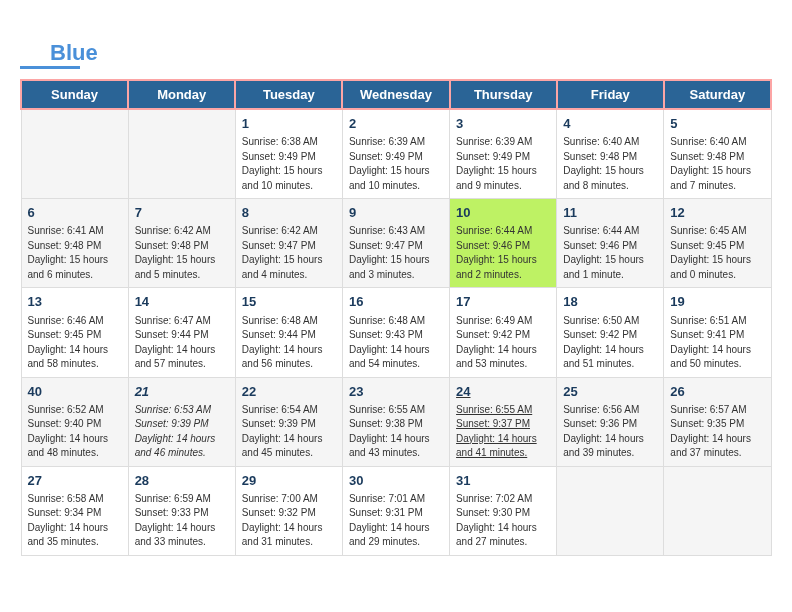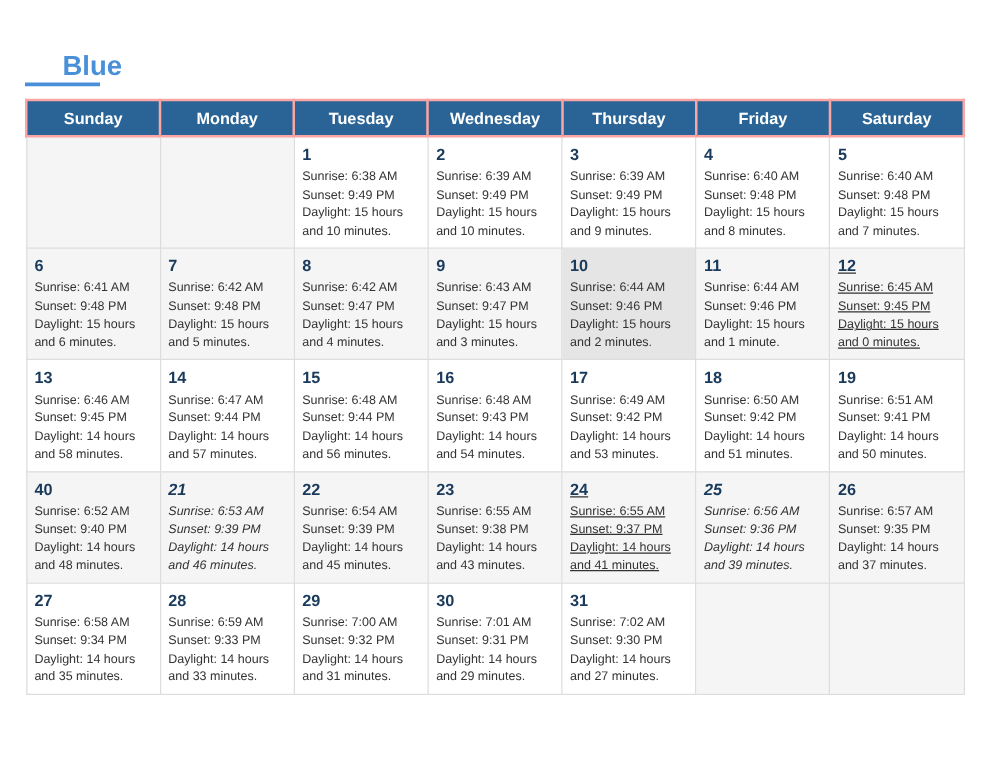--- a/index.html
+++ b/index.html
@@ -157,29 +157,29 @@
           <div class="day-info">Sunrise: 6:42 AM<br>Sunset: 9:48 PM<br>Daylight: 15 hours and 5 minutes.</div>
         </td>
         <td style="background: rgb(245, 245, 245);">
           <span class="day-number">8</span>
           <div class="day-info">Sunrise: 6:42 AM<br>Sunset: 9:47 PM<br>Daylight: 15 hours and 4 minutes.</div>
         </td>
         <td style="background: rgb(245, 245, 245);">
           <span class="day-number">9</span>
           <div class="day-info">Sunrise: 6:43 AM<br>Sunset: 9:47 PM<br>Daylight: 15 hours and 3 minutes.</div>
         </td>
-        <td style="background: #e5e5e5;">
+        <td style="background: #bef264;">
           <span class="day-number">10</span>
           <div class="day-info">Sunrise: 6:44 AM<br>Sunset: 9:46 PM<br>Daylight: 15 hours and 2 minutes.</div>
         </td>
         <td style="background: rgb(245, 245, 245);">
           <span class="day-number">11</span>
           <div class="day-info">Sunrise: 6:44 AM<br>Sunset: 9:46 PM<br>Daylight: 15 hours and 1 minute.</div>
         </td>
-        <td style="background: rgb(245, 245, 245); text-decoration: underline;">
+        <td style="background: rgb(245, 245, 245);">
           <span class="day-number">12</span>
           <div class="day-info">Sunrise: 6:45 AM<br>Sunset: 9:45 PM<br>Daylight: 15 hours and 0 minutes.</div>
         </td>
       </tr>
       <tr>
         <td>
           <span class="day-number">13</span>
           <div class="day-info">Sunrise: 6:46 AM<br>Sunset: 9:45 PM<br>Daylight: 14 hours and 58 minutes.</div>
         </td>
         <td>
@@ -221,21 +221,21 @@
           <div class="day-info">Sunrise: 6:54 AM<br>Sunset: 9:39 PM<br>Daylight: 14 hours and 45 minutes.</div>
         </td>
         <td style="background: rgb(245, 245, 245);">
           <span class="day-number">23</span>
           <div class="day-info">Sunrise: 6:55 AM<br>Sunset: 9:38 PM<br>Daylight: 14 hours and 43 minutes.</div>
         </td>
         <td style="background: rgb(245, 245, 245); text-decoration: underline;">
           <span class="day-number">24</span>
           <div class="day-info">Sunrise: 6:55 AM<br>Sunset: 9:37 PM<br>Daylight: 14 hours and 41 minutes.</div>
         </td>
-        <td style="background: rgb(245, 245, 245); font-style: italic;">
+        <td style="background: rgb(245, 245, 245);">
           <span class="day-number">25</span>
           <div class="day-info">Sunrise: 6:56 AM<br>Sunset: 9:36 PM<br>Daylight: 14 hours and 39 minutes.</div>
         </td>
         <td style="background: rgb(245, 245, 245);">
           <span class="day-number">26</span>
           <div class="day-info">Sunrise: 6:57 AM<br>Sunset: 9:35 PM<br>Daylight: 14 hours and 37 minutes.</div>
         </td>
       </tr>
       <tr>
         <td>

